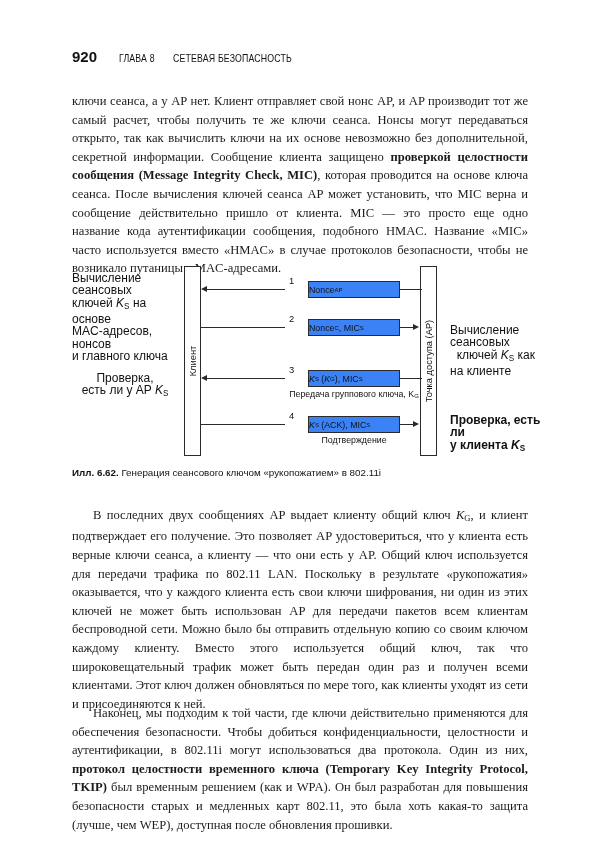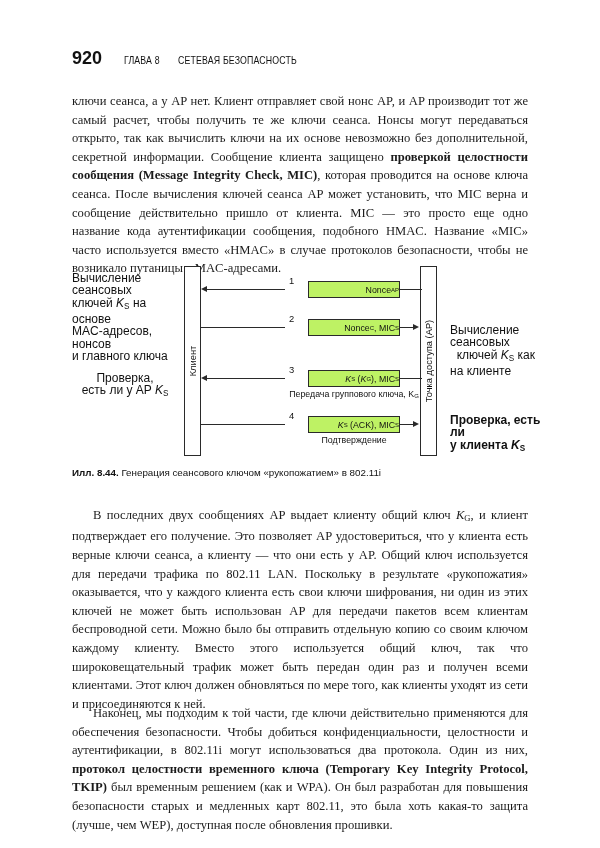--- a/index.html
+++ b/index.html
@@ -29,21 +29,21 @@
     position: absolute;
     left: 72px;
     top: 48px;
     display: flex;
     align-items: baseline;
     font-family: "Liberation Sans", sans-serif;
     white-space: nowrap;
   }
   .folio {
     font-weight: bold;
-    font-size: 18px;
+    font-size: 15px;
     letter-spacing: 0px;
     color: #111;
   }
   .chapter-label {
     margin-left: 22px;
     font-size: 10.2px;
     letter-spacing: 0.2px;
     color: #111;
     transform: scaleX(0.86);
     transform-origin: left center;
@@ -113,26 +113,26 @@
 
   
   .msg-line {
     position: absolute;
     height: 1.1px;
     background: #2a2a2a;
   }
   .msg-box {
     position: absolute;
     border: 1.2px solid #2a2a2a;
-    background: #bef264;
+    background: #3b82f6;
     box-sizing: border-box;
     height: 17px;
     display: flex;
     align-items: center;
-    justify-content: flex-end;
+    justify-content: flex-start;
     font-family: "Liberation Sans", sans-serif;
     font-size: 8.8px;
     color: #111;
     white-space: nowrap;
   }
   .msg-num {
     position: absolute;
     font-family: "Liberation Sans", sans-serif;
     font-size: 9.4px;
     color: #111;
@@ -252,21 +252,21 @@
       <div class="annot" id="annot-client-check">Проверка,<br>есть ли у AP <span class="italic-k">K</span><sub>S</sub></div>
 
       <div class="annot" id="annot-ap-calc">Вычисление сеансовых<br>&nbsp;&nbsp;ключей <span class="italic-k">K</span><sub>S</sub> как<br>на клиенте</div>
 
       <div class="annot" id="annot-ap-check">Проверка, есть ли<br>у клиента <span class="italic-k">K</span><sub>S</sub></div>
 
     </div>
   </div>
 
   <div class="caption">
-    <b>Илл. 8.44.</b><span> Генерация сеансового ключом «рукопожатием» в 802.11i</span>
+    <b>Илл. 6.62.</b><span> Генерация сеансового ключом «рукопожатием» в 802.11i</span>
   </div>
 
   <div class="body-col" id="para-after1">
     <p class="bodytext indent"><span>В последних двух сообщениях AP выдает клиенту общий ключ <span class="italic-k">K</span><sub>G</sub>, и клиент подтверждает его получение. Это позволяет AP удостовериться, что у клиента есть верные ключи сеанса, а клиенту — что они есть у AP. Общий ключ используется для передачи трафика по 802.11 LAN. Поскольку в результате «рукопожатия» оказывается, что у каждого клиента есть свои ключи шифрования, ни один из этих ключей не может быть использован AP для передачи пакетов всем клиентам беспроводной сети. Можно было бы отправить отдельную копию со своим ключом каждому клиенту. Вместо этого используется общий ключ, так что широковещательный трафик может быть передан один раз и получен всеми клиентами. Этот ключ должен обновляться по мере того, как клиенты уходят из сети и присоединяются к ней.</span></p>
   </div>
 
   <div class="body-col" id="para-after2">
     <p class="bodytext indent"><span>Наконец, мы подходим к той части, где ключи действительно применяются для обеспечения безопасности. Чтобы добиться конфиденциальности, целостности и аутентификации, в 802.11i могут использоваться два протокола. Один из них, </span><b>протокол целостности временного ключа (Temporary Key Integrity Protocol, TKIP)</b><span> был временным решением (как и WPA). Он был разработан для повышения безопасности старых и медленных карт 802.11, это была хоть какая-то защита (лучше, чем WEP), доступная после обновления прошивки.</span></p>
   </div>
 

